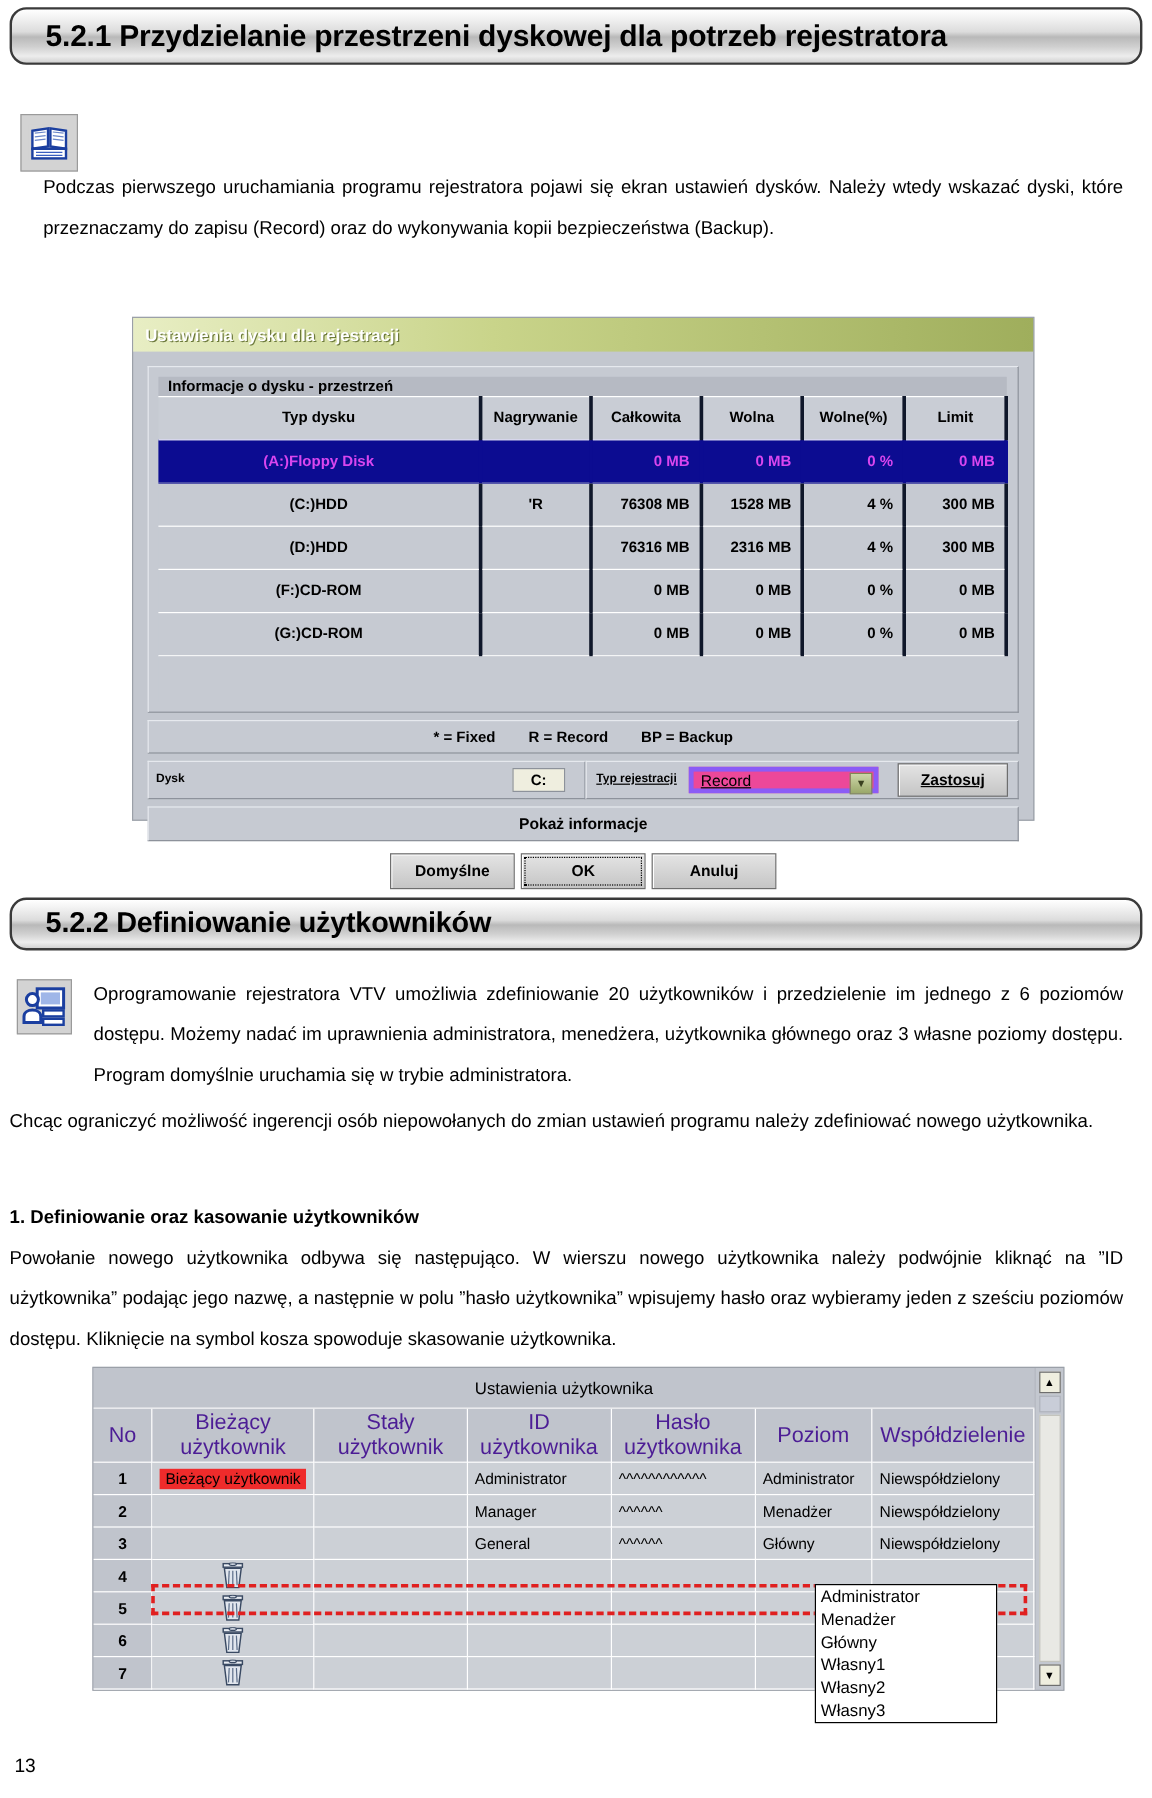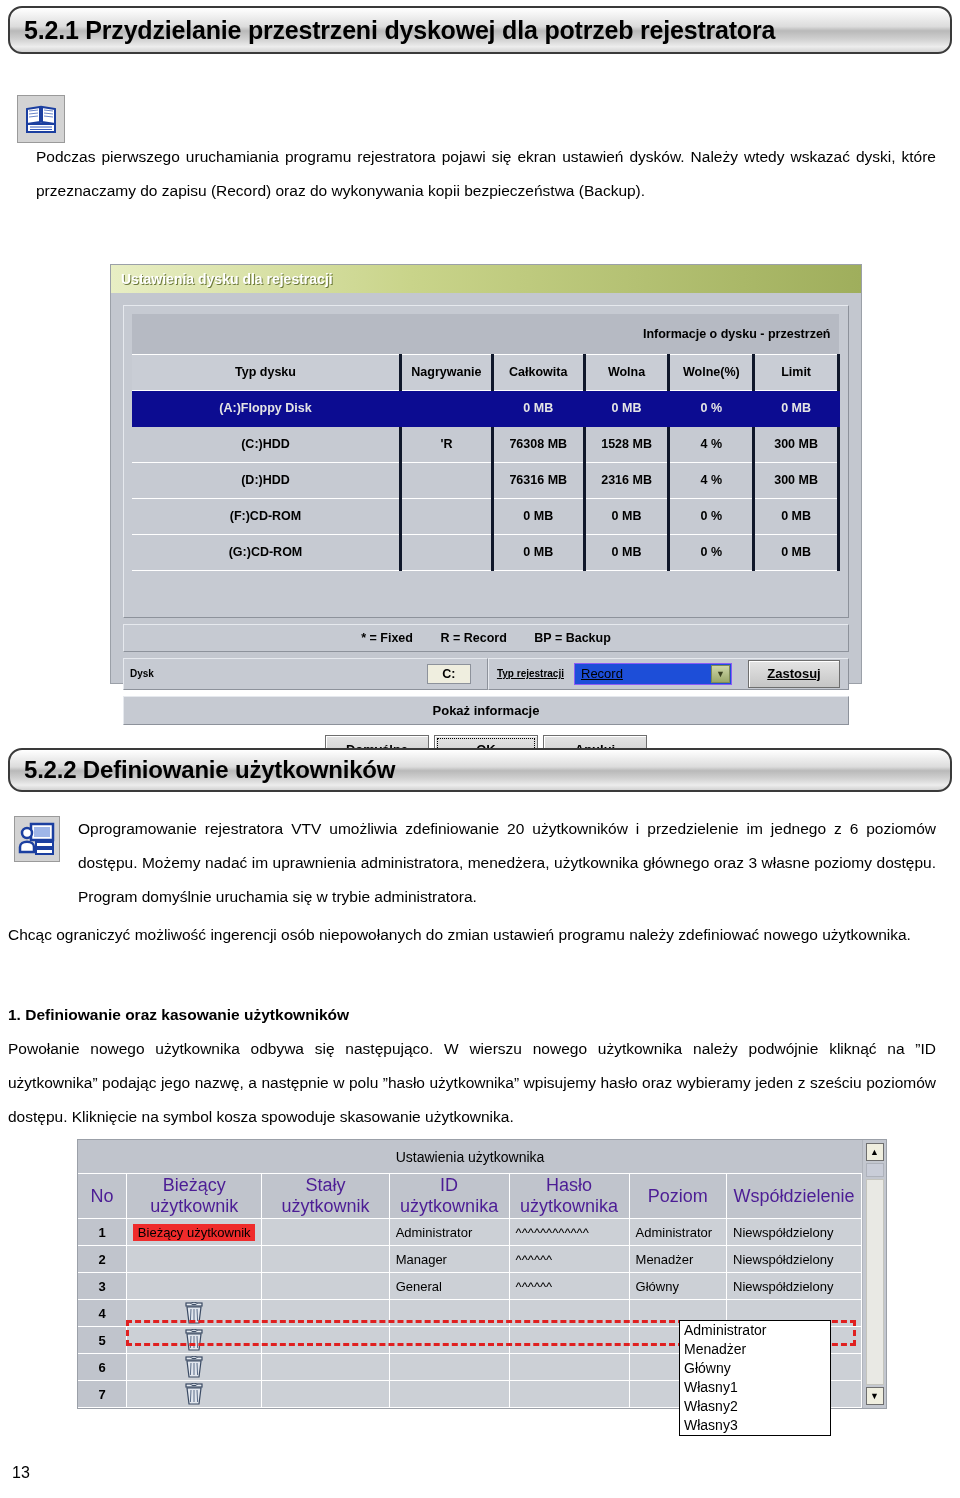--- a/index.html
+++ b/index.html
@@ -18,21 +18,21 @@
     left: 8px; width: 944px;
     border: 2px solid #3a3a3a;
     border-radius: 14px;
     background: linear-gradient(to bottom,
         #ffffff 0%, #f4f4f4 14%, #dcdcdc 42%,
         #b9b9b9 52%, #cfcfcf 70%, #ededed 88%, #d2d2d2 100%);
     display: flex; align-items: center;
     overflow: hidden;
   }
   .heading-bar .htext {
-    padding-left: 14px;
+    padding-left: 28px;
     font-weight: bold;
     color: #000;
     letter-spacing: -0.2px;
     white-space: nowrap;
   }
   #heading1 { top: 6px; height: 48px; }
   #heading1 .htext { font-size: 25px; }
   #heading2 { top: 748px; height: 44px; }
   #heading2 .htext { font-size: 24px; }
 
@@ -91,28 +91,28 @@
   }
   .disk-table { width: 100%; border-collapse: collapse; table-layout: fixed; }
   .disk-table th, .disk-table td {
     font-size: 12.5px; font-weight: bold;
     height: 36px; padding: 0 8px;
     border-right: 3px solid #0f172a;
     border-bottom: 1px solid #ffffff;
     color: #000;
   }
   .disk-table .span-head {
-    text-align: right; background: #b6bac3; height: 40px;
+    text-align: left; background: #b6bac3; height: 16px;
     border-right: none;
   }
   .disk-table thead.cols th { background: #c9cdd5; text-align: center; }
   .disk-table td.name { text-align: center; }
-  .disk-table td.num  { text-align: center; }
+  .disk-table td.num  { text-align: right; }
   .disk-table td.rec  { text-align: center; }
-  .disk-table tr.sel td { background: #0c0c91; color: #e5e5e5; border-right-color:#0c0c91; border-bottom-color:#0c0c91;}
+  .disk-table tr.sel td { background: #0c0c91; color: #d946ef; border-right-color:#0c0c91; border-bottom-color:#0c0c91;}
   .disk-table tr.normal td { background: #c6cad2; }
   .disk-filler { height: 38px; background: #c6cad2; }
 
   .legend-row {
     margin-top: 6px;
     background: #c6cad2;
     border-top: 1px solid #e6e9ee; border-left: 1px solid #e6e9ee;
     border-right: 1px solid #8d929b; border-bottom: 1px solid #8d929b;
     text-align: center; font-size: 12.5px; font-weight: bold;
     padding: 6px 0;
@@ -140,22 +140,22 @@
   }
   .ctrl-right {
     display: flex; align-items: center;
     background: #c6cad2;
     border-top: 1px solid #e6e9ee; border-left: 1px solid #e6e9ee;
     border-right: 1px solid #8d929b; border-bottom: 1px solid #8d929b;
     height: 32px; padding: 0 8px; gap: 10px; text-decoration: underline;
   }
   .combo {
     width: 158px; height: 22px;
-    background: #1d4ed8; border: 1px solid #8b5cf6;
-    display: flex; align-items: center;
+    background: #ec4899; border: 4px solid #8b5cf6;
+    display: flex; align-items: flex-start;
     font-size: 13px; padding-left: 6px;
     position: relative;
   }
   .combo .arrow {
     position: absolute; right: 1px; top: 1px;
     width: 19px; height: 18px;
     background: linear-gradient(to bottom,#cdd6a8,#9aa86a);
     border: 1px solid #7e8a56;
     display:flex; align-items:center; justify-content:center;
     font-size: 9px; color:#3a4120;

